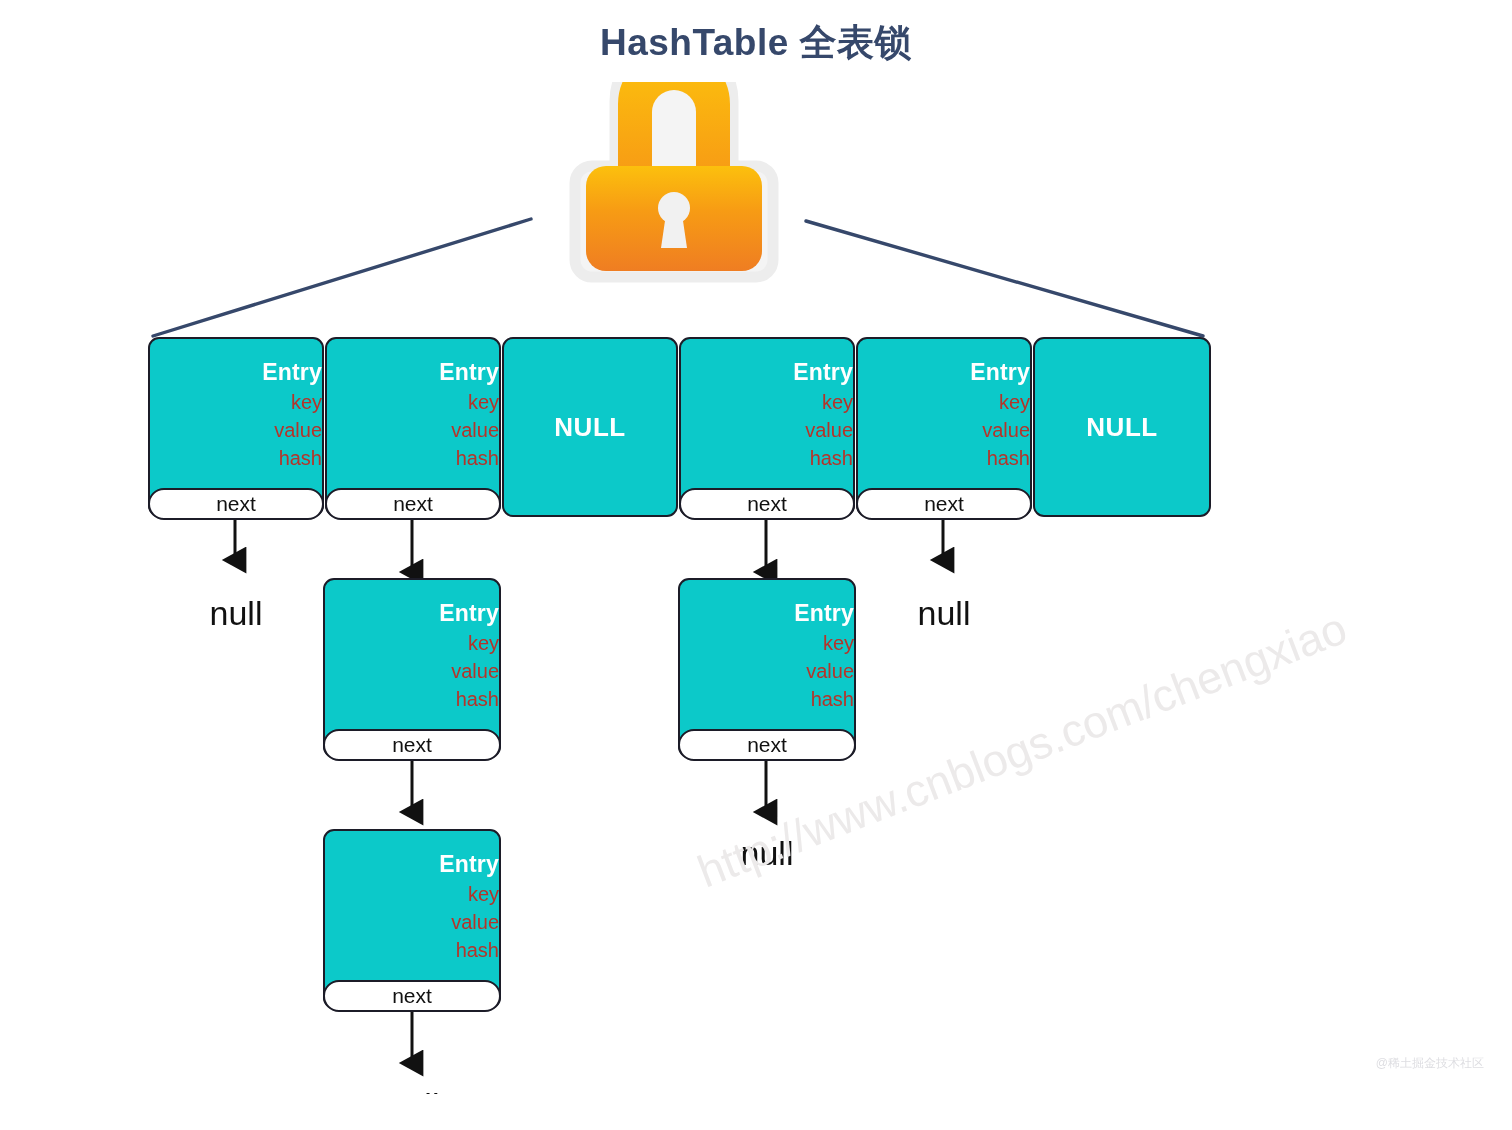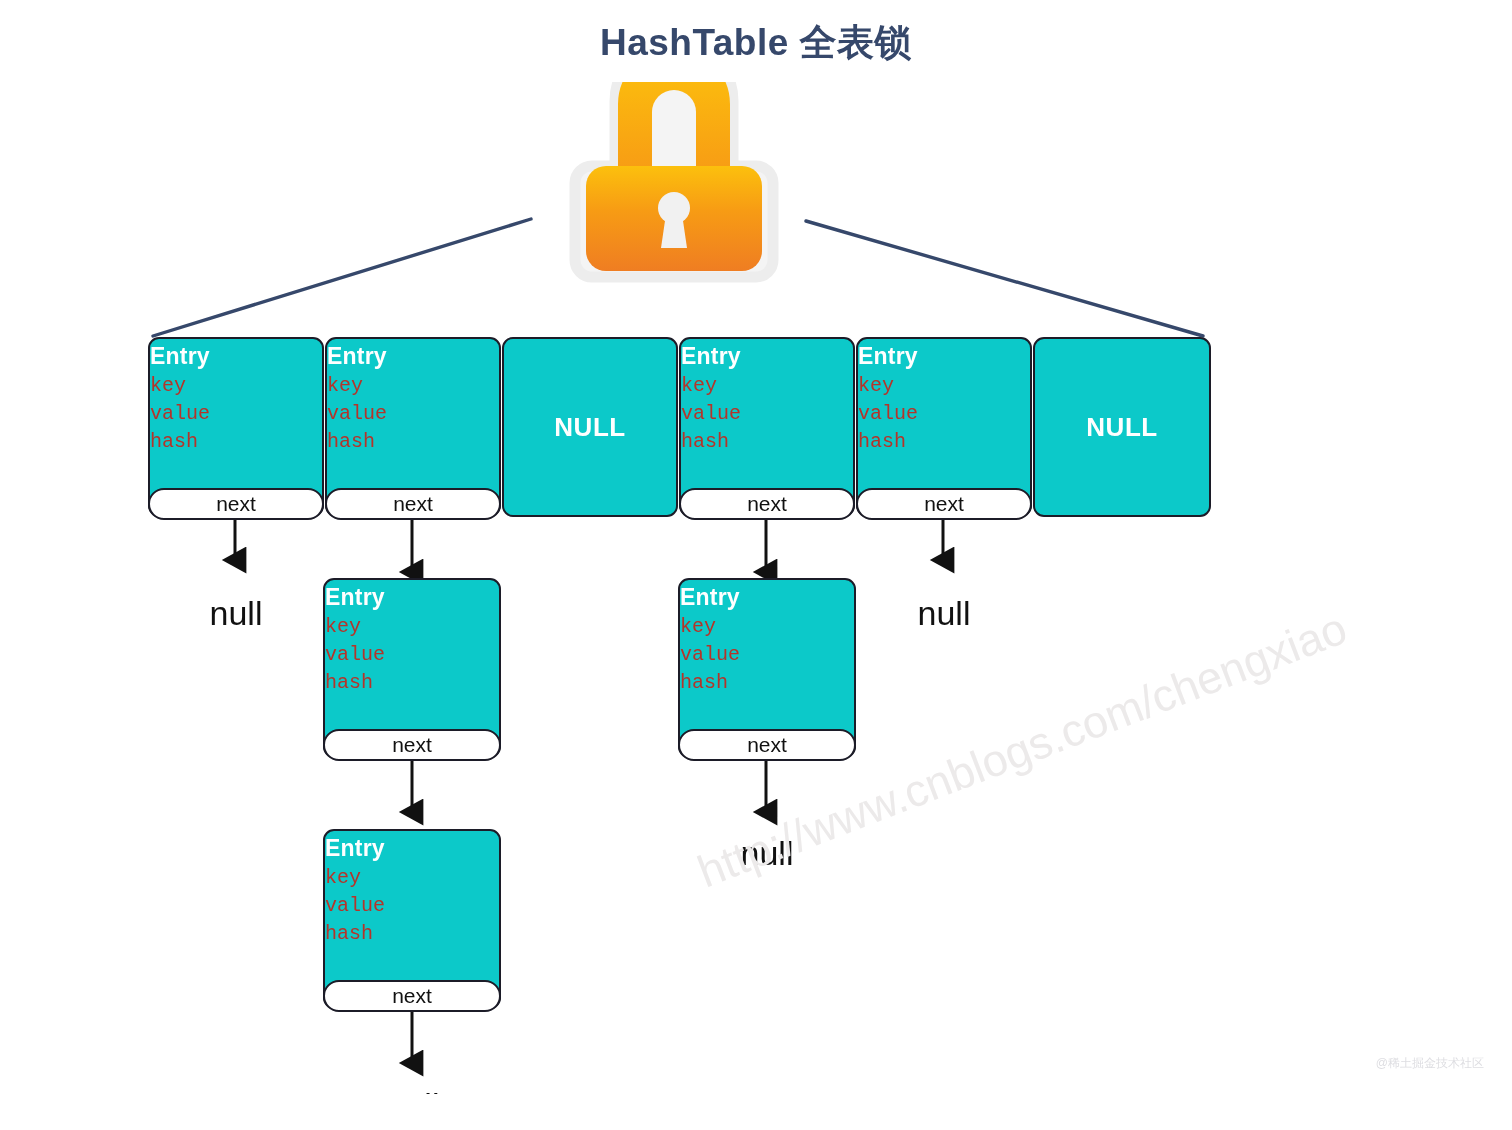--- a/index.html
+++ b/index.html
@@ -72,35 +72,34 @@
     border: 2.5px solid #1c1c28;
     border-radius: 11px;
     box-sizing: border-box;
   }
   .cell-entry .cellbox {
     display: block;
   }
   .entry-text {
     position: absolute;
     left: 0; right: 0;
-    top: 6px;
-    text-align: left;
+    top: 22px;
+    text-align: right;
     line-height: 1.0;
   }
   .entry-title {
     font-size: 23px;
     font-weight: bold;
     color: #ffffff;
     letter-spacing: 0.2px;
   }
   .entry-field {
     font-size: 20px;
     color: #b5342a;
     margin-top: 8px;
-    font-family: Liberation Mono, monospace;
   }
   .entry-field:first-of-type { margin-top: 10px; }
   .null-text {
     position: absolute;
     left: 0; right: 0;
     top: 50%;
     transform: translateY(-50%);
     text-align: center;
     font-size: 26px;
     font-weight: bold;

